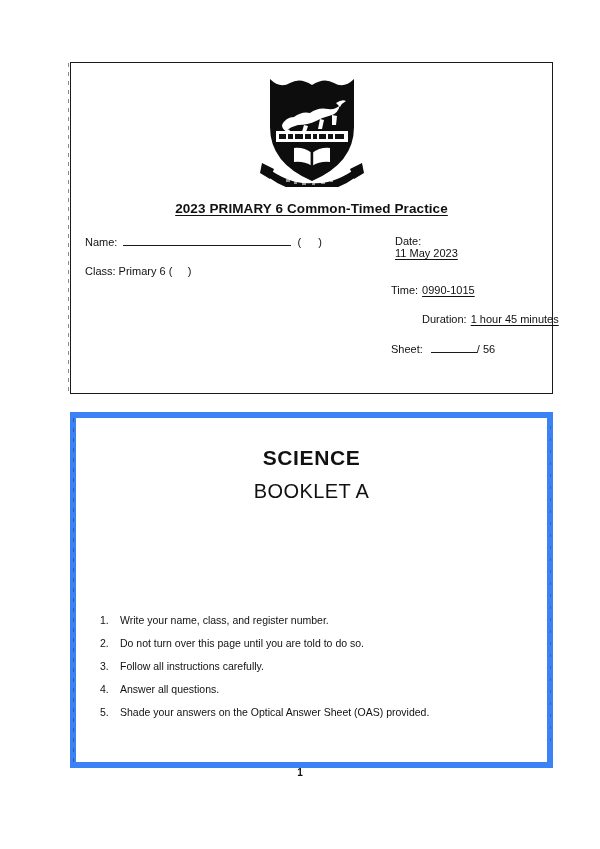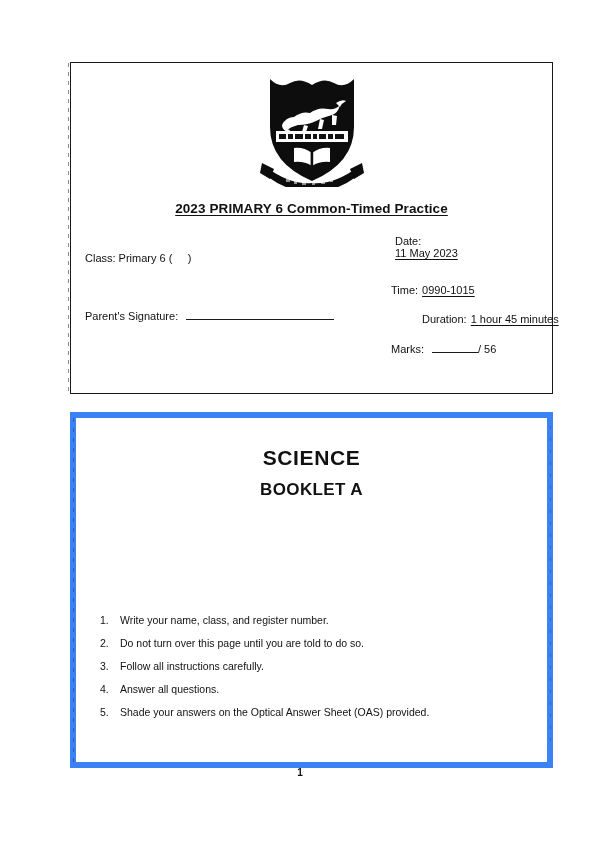--- a/index.html
+++ b/index.html
@@ -168,22 +168,22 @@
     text-align: center;
     font-size: 21px;
     font-weight: bold;
     letter-spacing: .6px;
   }
   .booklet {
     position: absolute;
     left: 0; right: 0;
     top: 62px;
     text-align: center;
-    font-size: 17px;
-    font-weight: bold;
+    font-size: 20px;
+    font-weight: normal;
     letter-spacing: .4px;
   }
 
   .instr-heading {
     position: absolute;
     left: 27px;
     top: 155px;
     font-size: 11.5px;
     font-weight: bold;
     text-decoration: underline;
@@ -296,31 +296,32 @@
         </g>
       </svg>
     </div>
 
     <div class="exam-title">2023 PRIMARY 6 Common-Timed Practice</div>
 
     <div class="particulars">
 
       <div class="col-left">
 
+        <div class="fieldrow row-name">
+          <span class="lbl">Name:</span>
+          <span class="blank-line line-name"></span>
+          <span class="paren">(    )</span>
+        </div>
 
         <div class="fieldrow row-class">
           <span class="lbl">Class: Primary 6 (</span>
           <span class="classno">&nbsp;&nbsp;&nbsp;&nbsp;&nbsp;</span>
           <span>)</span>
         </div>
 
-        <div class="fieldrow row-parent">
-          <span class="lbl">Parent's Signature:</span>
-          <span class="blank-line line-parent"></span>
-        </div>
 
       </div>
 
       <div class="col-right">
 
         <div class="fieldrow row-date">
           <span class="lbl">Date:</span>
           <span class="ul-val">11 May 2023</span>
         </div>
 
@@ -328,21 +329,21 @@
           <span class="lbl">Time:</span>
           <span class="ul-val">0990-1015</span>
         </div>
 
         <div class="fieldrow row-duration">
           <span class="lbl">Duration:</span>
           <span class="ul-val">1 hour 45 minutes</span>
         </div>
 
         <div class="fieldrow row-marks">
-          <span class="lbl">Marks:</span>
+          <span class="lbl">Sheet:</span>
           <span class="marks-blank"></span>
           <span>/ 56</span>
         </div>
 
       </div>
     </div>
   </div>
 
   <div class="box-booklet">
 

